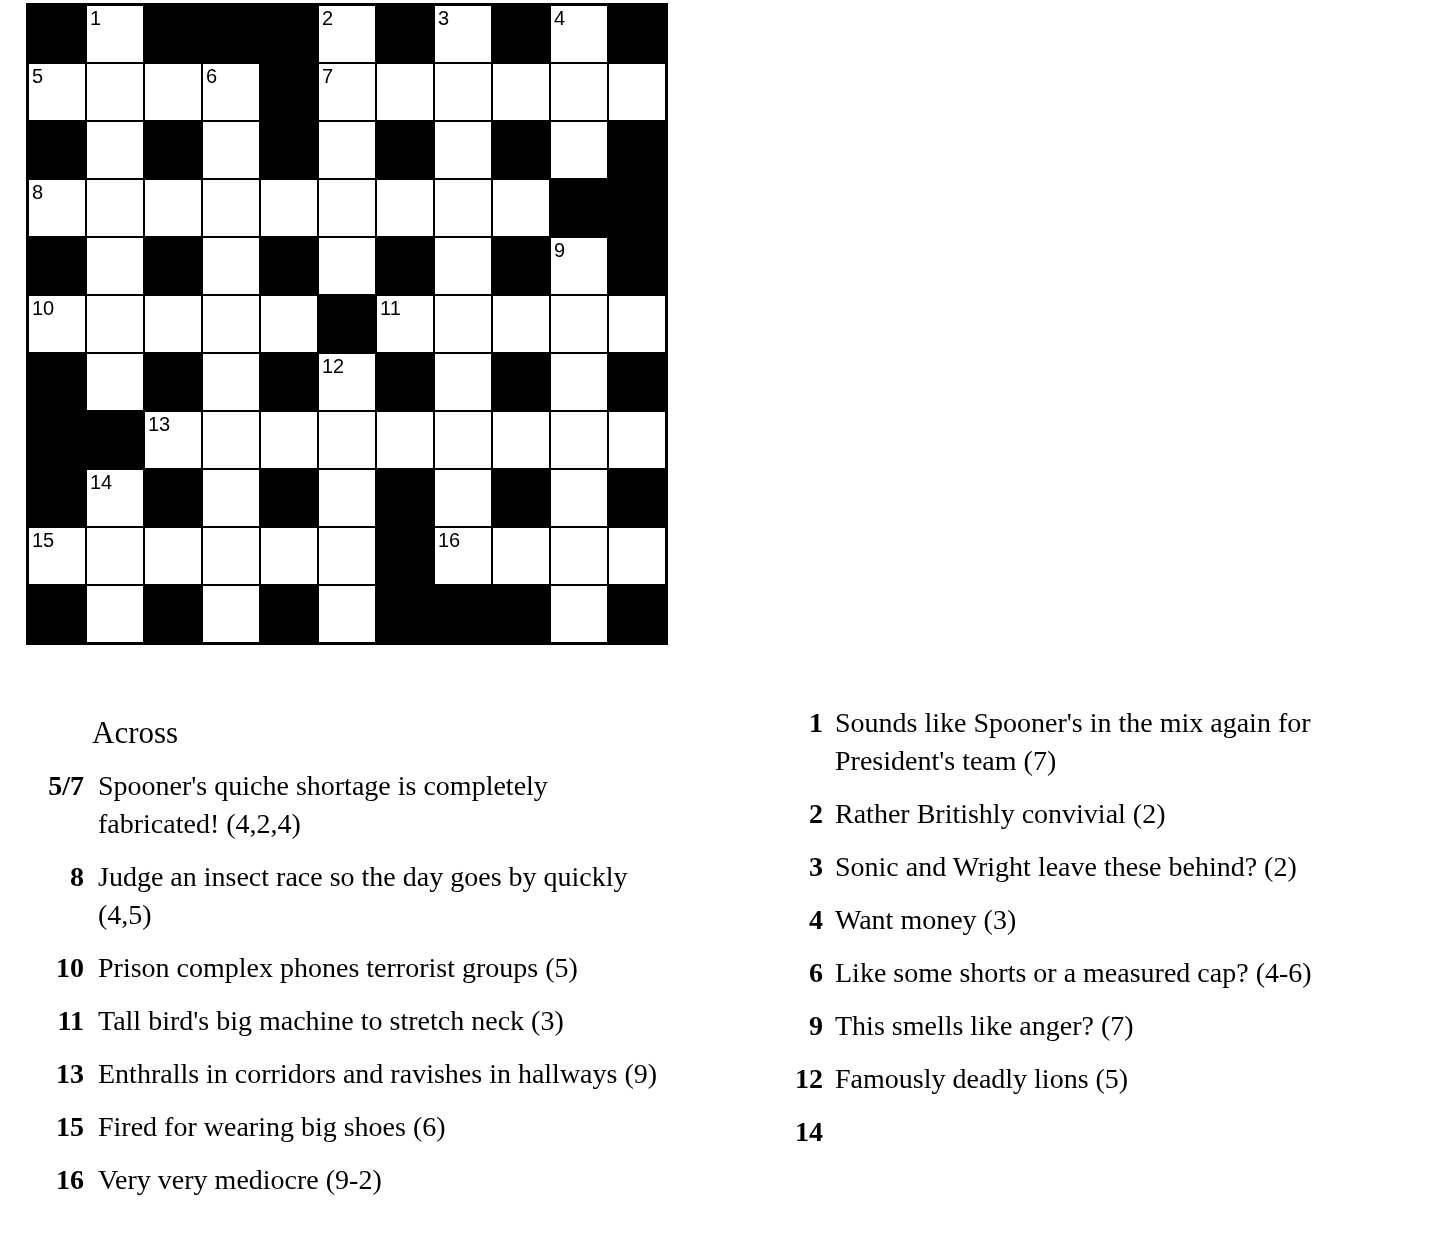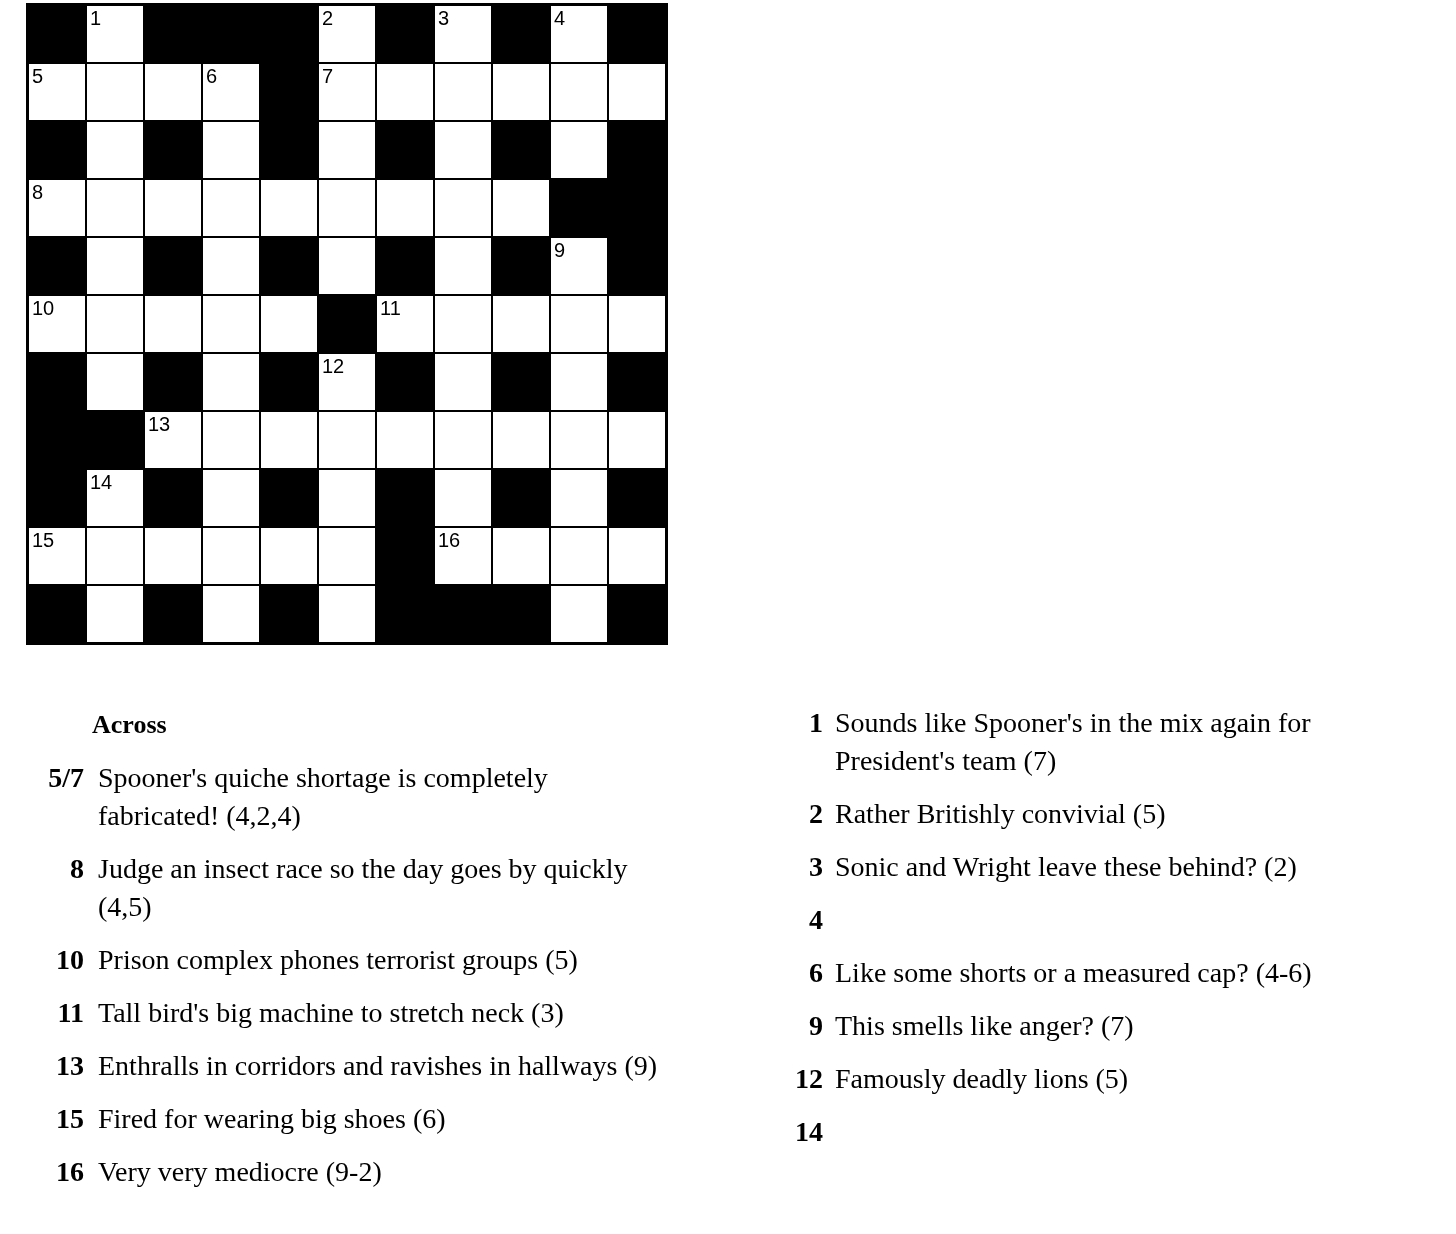--- a/index.html
+++ b/index.html
@@ -41,24 +41,24 @@
     font-weight: normal;
     color: #000000;
   }
 
   
   .clues {
     position: absolute;
     top: 698px;
   }
   .clues h2 {
-    font-size: 26px;
+    font-size: 31px;
     line-height: 37px;
-    font-weight: bold;
-    margin: 8px 0 16px 0;
+    font-weight: normal;
+    margin: 16px 0 16px 0;
   }
   .clues ol {
     list-style: none;
     margin: 6px;
     padding: 0;
   }
   .clues li {
     display: flex;
     align-items: flex-start;
     margin: 0 0 15px 0;
@@ -278,28 +278,29 @@
   </section>
 
   <section class="clues down">
     <ol id="down-list">
         <li>
           <span class="cnum">1</span>
           <span class="ctext">Sounds like Spooner's in the mix again for President's team (7)</span>
         </li>
         <li>
           <span class="cnum">2</span>
-          <span class="ctext">Rather Britishly convivial (5)</span>
+          <span class="ctext">Rather Britishly convivial (2)</span>
         </li>
         <li>
           <span class="cnum">3</span>
           <span class="ctext">Sonic and Wright leave these behind? (2)</span>
         </li>
         <li>
           <span class="cnum">4</span>
+          <span class="ctext">Want money (3)</span>
         </li>
         <li>
           <span class="cnum">6</span>
           <span class="ctext">Like some shorts or a measured cap? (4-6)</span>
         </li>
         <li>
           <span class="cnum">9</span>
           <span class="ctext">This smells like anger? (7)</span>
         </li>
         <li>

